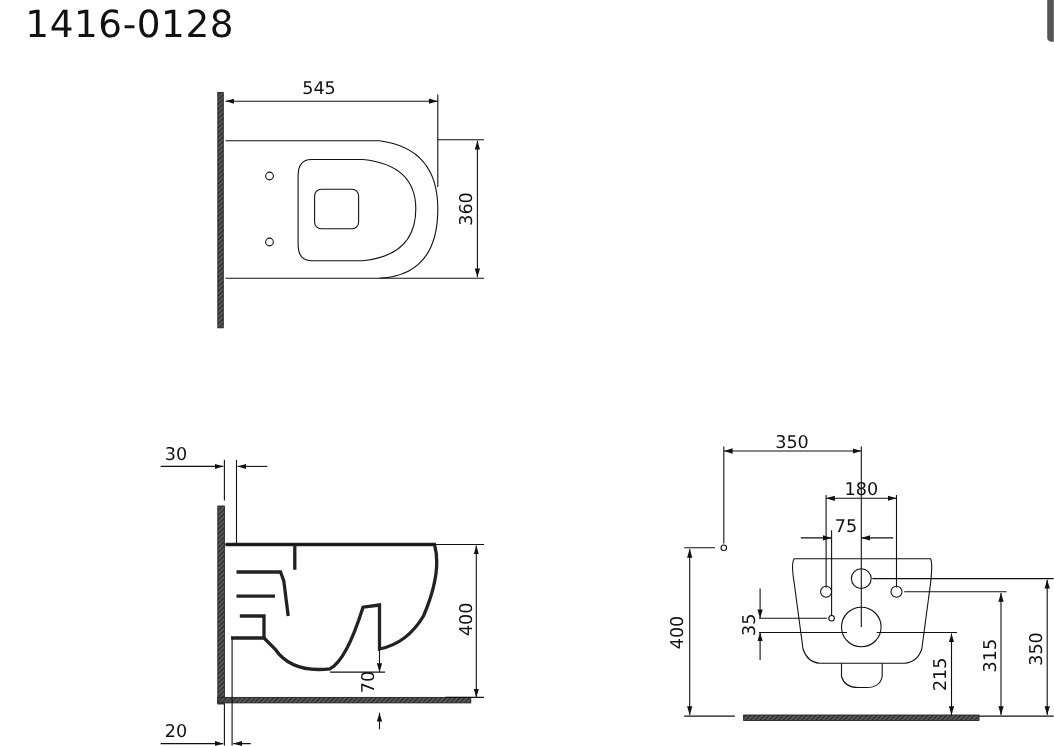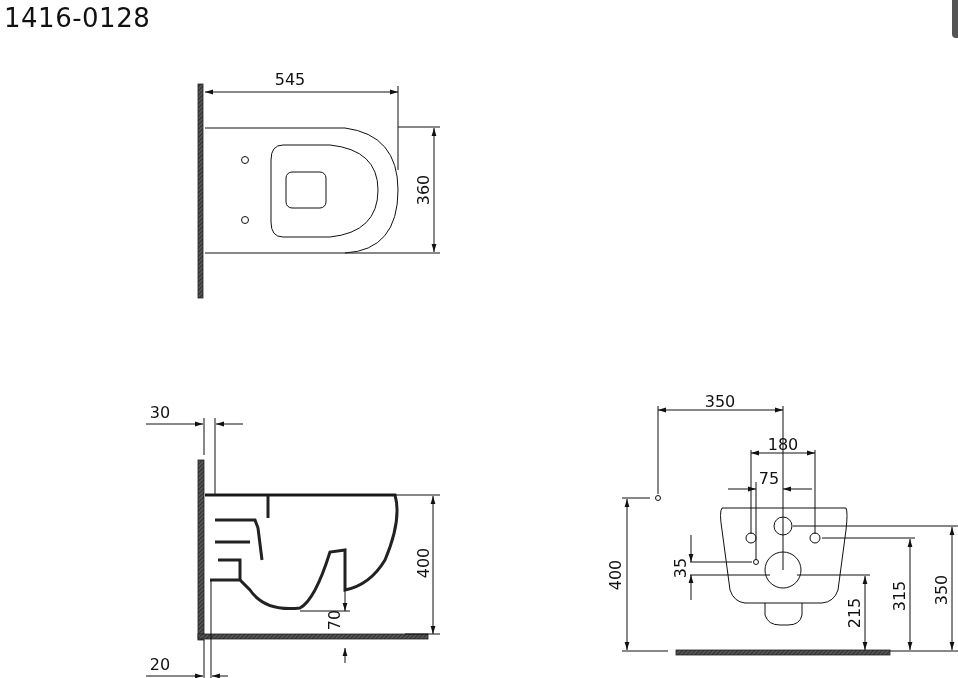--- a/index.html
+++ b/index.html
@@ -1,17 +1,17 @@
 <!DOCTYPE html>
 <html><head>
 <meta charset="utf-8">
 <style>
   html,body{margin:0;padding:0;background:#fff;}
   body{width:958px;height:678px;position:relative;overflow:hidden;font-family:"DejaVu Sans",sans-serif;}
-  .title{position:absolute;left:4px;top:3px;font-size:26px;color:#111;letter-spacing:0.5px;}
+  .title{position:absolute;left:23px;top:3px;font-size:34px;color:#111;letter-spacing:0.5px;}
   .corner-tab{position:absolute;right:0;top:0;width:6px;height:38px;background:#555;border-bottom-left-radius:4px;}
   svg{position:absolute;left:0;top:0;}
   .dim{font-family:"DejaVu Sans",sans-serif;font-size:16px;fill:#111;}
   .ln{stroke:#111;stroke-width:1;fill:none;}
   .thick{stroke:#222;stroke-width:3;fill:none;}
 </style>
 </head>
 <body>
 
 <div class="title">1416-0128</div>

